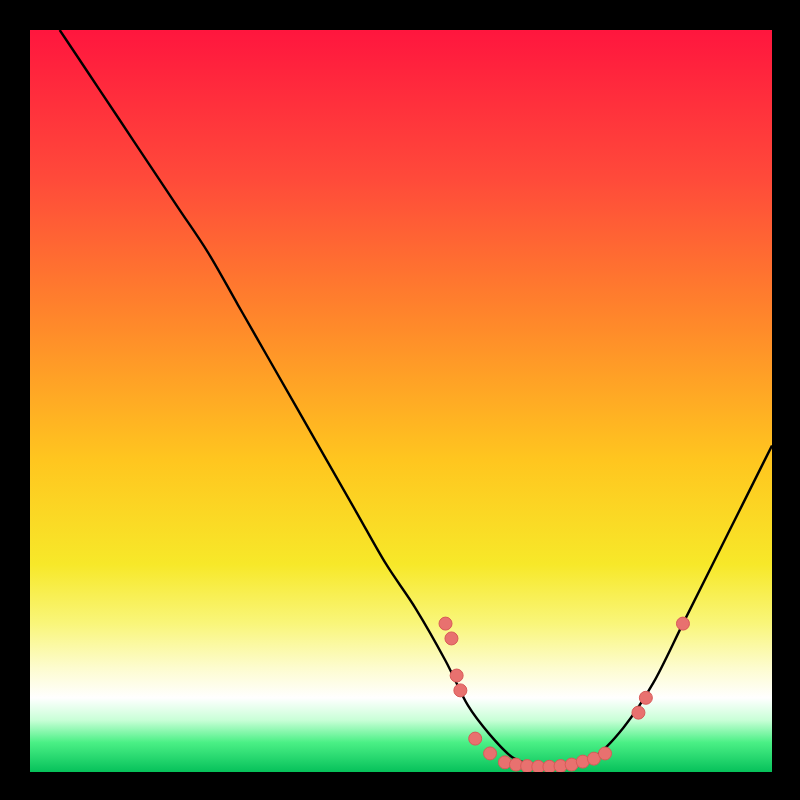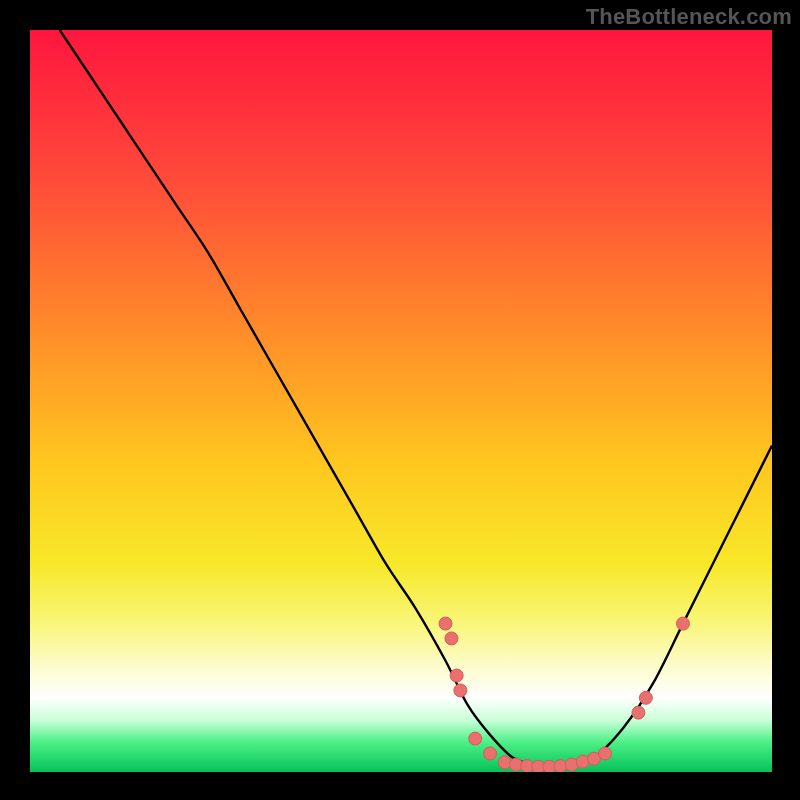--- a/index.html
+++ b/index.html
@@ -35,21 +35,20 @@
     letter-spacing: 0.2px;
     z-index: 10;
   }
   svg { display: block; }
 </style>
 </head>
 <body>
 
 <div class="outer">
 
-  <div class="watermark">TheBottleneck.com</div>
 
   <div class="plot-area">
     <svg id="chart-svg" width="742" height="742" viewBox="0 0 742 742">
       <defs>
         <linearGradient id="bg-grad" x1="0" y1="0" x2="0" y2="1">
             <stop offset="0%" stop-color="#ff163e"></stop>
             <stop offset="20%" stop-color="#ff4a3a"></stop>
             <stop offset="40%" stop-color="#ff8a2a"></stop>
             <stop offset="57.99999999999999%" stop-color="#ffc61f"></stop>
             <stop offset="72%" stop-color="#f7e829"></stop>

